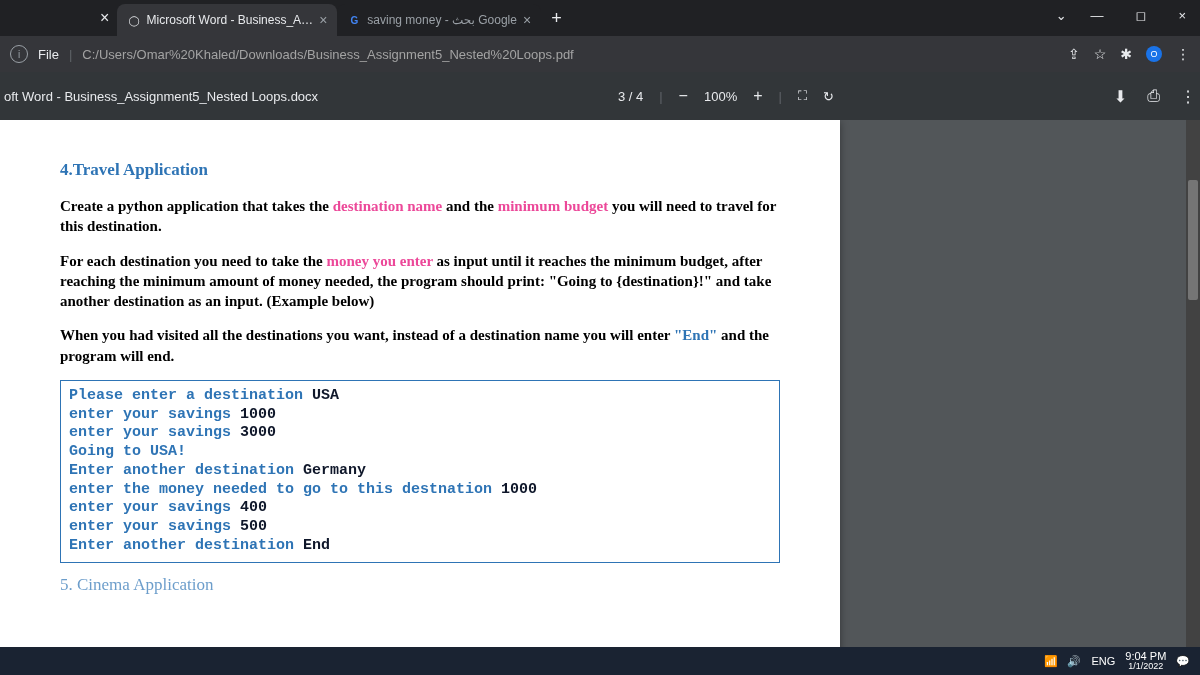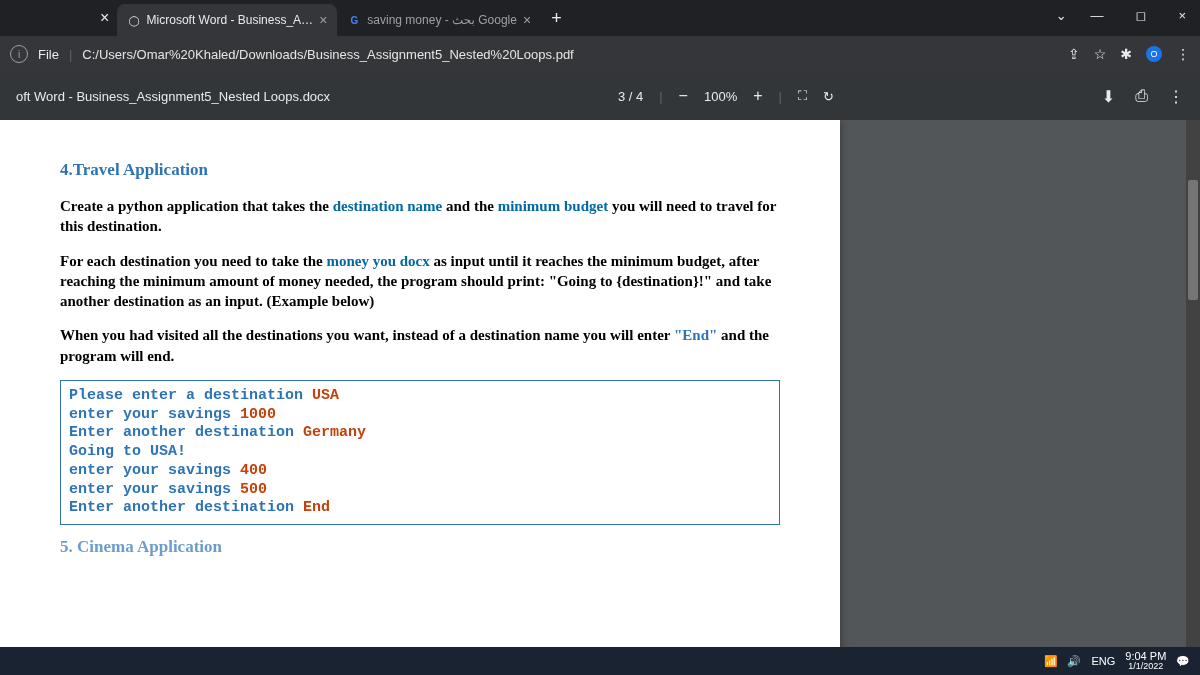--- a/index.html
+++ b/index.html
@@ -6,40 +6,40 @@
 .tab-strip{height:36px;background:#202124;display:flex;align-items:center;padding-left:100px;gap:0}
 .tab{height:32px;background:#35363a;display:flex;align-items:center;padding:0 10px;font-size:12px;color:#e8eaed;gap:6px;border-radius:8px 8px 0 0;margin-top:4px;max-width:200px;min-width:180px}
 .tab.active{background:#35363a}
 .tab.inactive{background:#202124;color:#9aa0a6}
 .tab-close{color:#9aa0a6;font-size:14px;cursor:pointer}
 .close-first{color:#e8eaed;font-size:16px;margin-right:8px;cursor:pointer}
 .new-tab{color:#e8eaed;font-size:18px;margin-left:10px;cursor:pointer}
 .tab-icon{width:14px;height:14px;display:inline-flex;align-items:center;justify-content:center;font-size:10px}
 .addr-bar{height:36px;background:#35363a;display:flex;align-items:center;padding:0 10px;gap:10px;color:#e8eaed;font-size:13px}
 .addr-info{width:16px;height:16px;border:1.5px solid #9aa0a6;border-radius:50%;display:flex;align-items:center;justify-content:center;font-size:10px;color:#9aa0a6}
-.addr-text{flex:1;color:#e5e5e5}
+.addr-text{flex:1;color:#a3a3a3}
 .addr-sep{color:#5f6368}
 .addr-icons{display:flex;gap:14px;align-items:center;color:#e8eaed;font-size:14px}
 .ext-badge{width:16px;height:16px;background:#1a73e8;border-radius:50%;display:flex;align-items:center;justify-content:center;font-size:9px;color:#fff}
-.pdf-toolbar{height:48px;background:#323639;display:flex;align-items:center;color:#e8eaed;font-size:13px;padding:0 16px}
+.pdf-toolbar{height:48px;background:#323639;display:flex;align-items:center;color:#e8eaed;font-size:13px;padding:0 4px}
 .pdf-title{flex:0 0 auto;padding-right:20px}
 .pdf-center{flex:1;display:flex;align-items:center;justify-content:center;gap:16px}
 .pdf-right{display:flex;gap:20px;align-items:center;font-size:16px}
 .zoom-btn{cursor:pointer;font-size:16px;color:#e8eaed}
 .pdf-btn{cursor:pointer;color:#e8eaed}
 .page-box{font-size:13px}
 .viewer{height:555px;background:#525659;display:flex;justify-content:flex-start;overflow:hidden;position:relative}
 .page{width:720px;background:#fff;margin-top:0;padding:40px 60px 10px 60px;box-shadow:0 2px 8px rgba(0,0,0,.4);font-family:'Times New Roman',serif}
 .heading{color:#2e74b5;font-weight:bold;font-size:17px;margin-bottom:16px}
 .para{font-size:15px;color:#000;margin-bottom:14px;line-height:1.35;font-weight:bold}
-.para .hl{color:#0369a1}
+.para .hl{color:#ec4899}
 .para .hl2{color:#2e74b5}
 .console{border:1.5px solid #2e74b5;padding:6px 8px;font-family:Consolas,'Courier New',monospace;font-size:15px;color:#2e74b5;font-weight:bold;line-height:1.25;margin-top:6px}
-.console .val{color:#c2410c}
-.next-heading{color:#2e74b5;font-weight:bold;font-size:17px;margin-top:12px;opacity:.7}
+.console .val{color:#0f172a}
+.next-heading{color:#2e74b5;font-weight:normal;font-size:17px;margin-top:12px;opacity:.7}
 .win-controls{position:absolute;top:4px;right:6px;display:flex;gap:16px;color:#e8eaed;font-size:13px;align-items:center}
 .win-btn{cursor:pointer;padding:4px 8px}
 .scrollbar{position:absolute;right:0;top:0;width:14px;height:100%;background:#424242}
 .scroll-thumb{position:absolute;right:2px;top:60px;width:10px;height:120px;background:#757575;border-radius:2px}
 .taskbar{position:absolute;bottom:0;left:0;right:0;height:28px;background:#1a2332;display:flex;align-items:center;justify-content:flex-end;padding:0 10px;gap:10px;color:#fff;font-size:11px}
 .tray-item{color:#fff}
 </style>
 </head>
 <body>
 
@@ -98,30 +98,32 @@
   </div>
 </div>
 
 <div class="viewer">
   <div class="page">
     <div class="heading">4.Travel Application</div>
     <div class="para">
       <span>Create a python application that takes the </span><span class="hl">destination name </span><span>and the </span><span class="hl">minimum budget </span><span>you will need to travel for this destination.</span>
     </div>
     <div class="para">
-      <span>For each destination you need to take the </span><span class="hl">money you docx </span><span>as input until it reaches the minimum budget, after reaching the minimum amount of money needed, the program should print: "Going to {destination}!" and take another destination as an input. (Example below)</span>
+      <span>For each destination you need to take the </span><span class="hl">money you enter </span><span>as input until it reaches the minimum budget, after reaching the minimum amount of money needed, the program should print: "Going to {destination}!" and take another destination as an input. (Example below)</span>
     </div>
     <div class="para">
       <span>When you had visited all the destinations you want, instead of a destination name you will enter </span><span class="hl2">"End" </span><span>and the program will end.</span>
     </div>
     <div class="console">
       <div><span>Please enter a destination </span><span class="val">USA</span></div>
       <div><span>enter your savings </span><span class="val">1000</span></div>
+      <div><span>enter your savings </span><span class="val">3000</span></div>
+      <div><span>Going to  USA!</span></div>
       <div><span>Enter another destination </span><span class="val">Germany</span></div>
-      <div><span>Going to  USA!</span></div>
+      <div><span>enter the money needed to go to this destnation </span><span class="val">1000</span></div>
       <div><span>enter your savings </span><span class="val">400</span></div>
       <div><span>enter your savings </span><span class="val">500</span></div>
       <div><span>Enter another destination </span><span class="val">End</span></div>
     </div>
     <div class="next-heading">5. Cinema Application</div>
   </div>
   <div class="scrollbar">
     <div class="scroll-thumb"></div>
   </div>
 </div>

